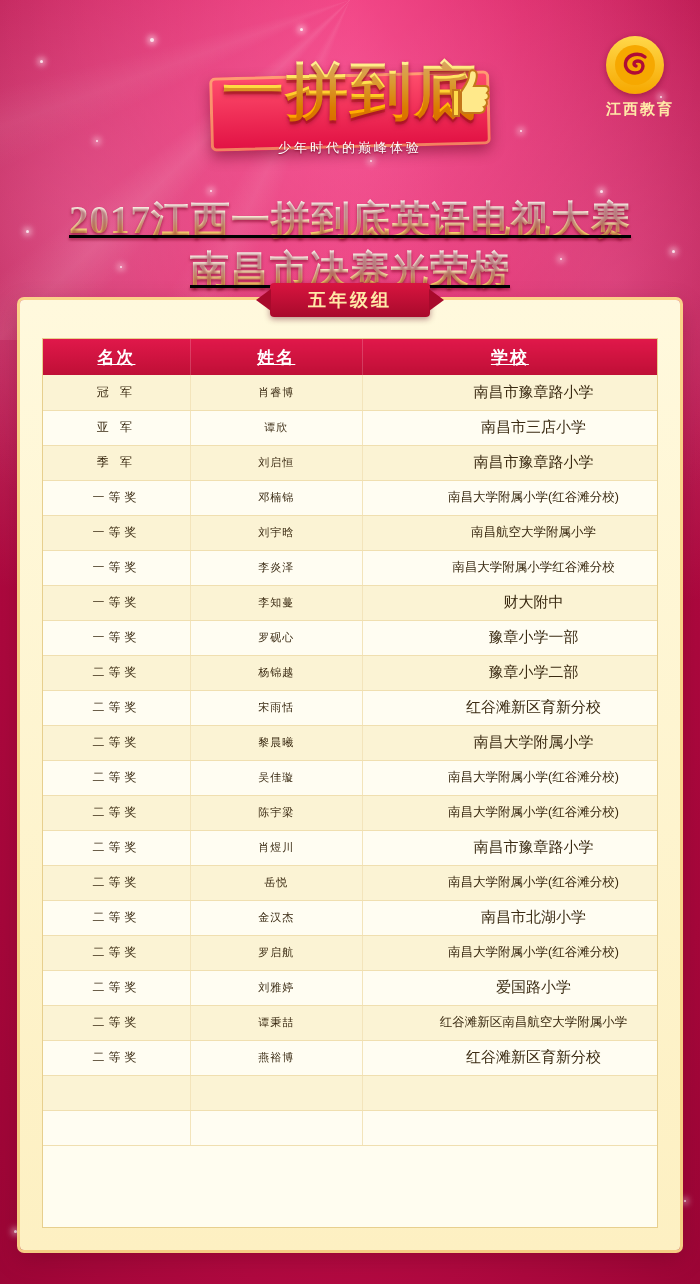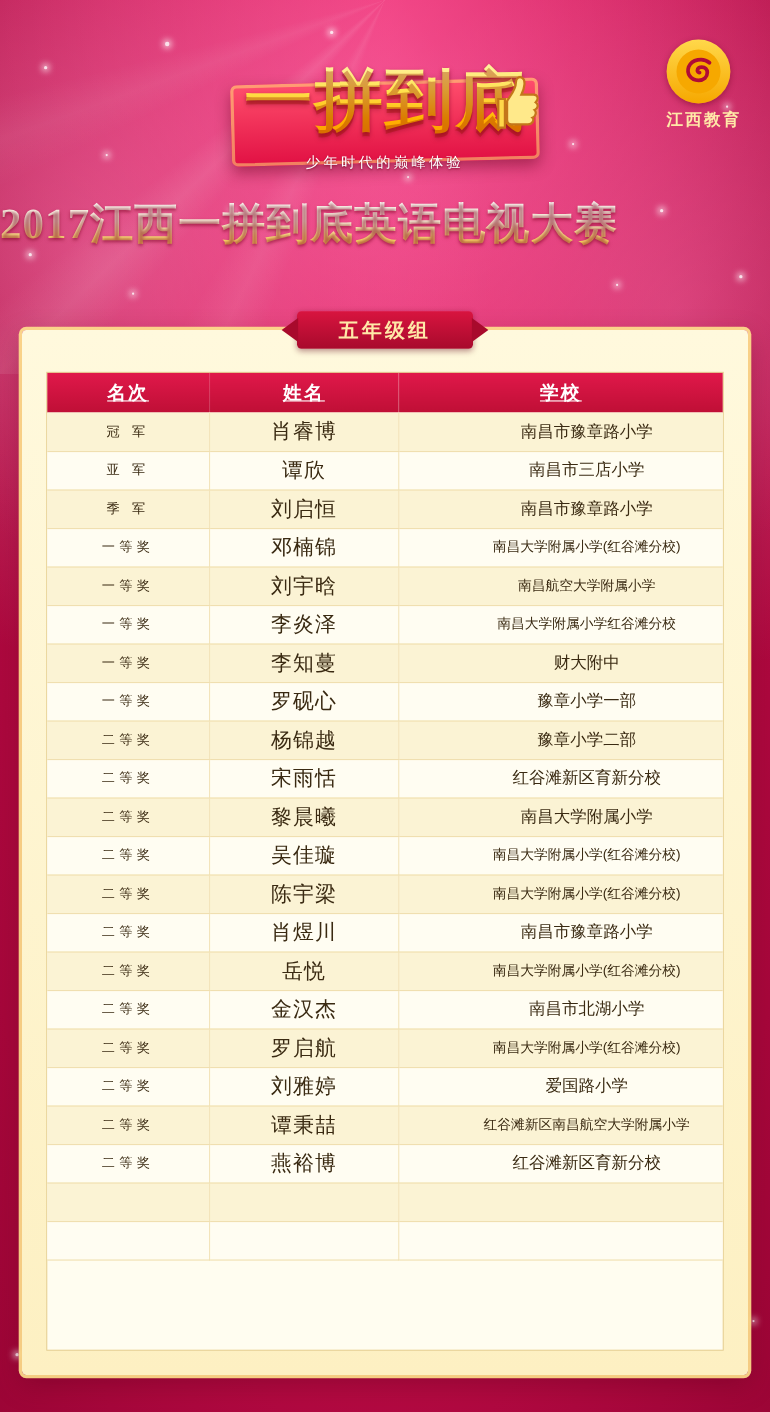--- a/index.html
+++ b/index.html
@@ -74,21 +74,21 @@
   }
   .brand-mark {
     width: 58px; height: 58px; border-radius: 50%;
     background: linear-gradient(#ffd84a, #f6a800);
     display: flex; align-items: center; justify-content: center;
     box-shadow: 0 2px 6px rgba(100,0,30,.45);
   }
   .brand-name { color: #ffe9a8; font-size: 15px; letter-spacing: 2px; font-weight: bold; }
 
   .title-block {
-    position: absolute; top: 179px; left: 0; right: 0; text-align: left;
+    position: absolute; top: 195px; left: 0; right: 0; text-align: center; text-decoration: underline;
   }
   .title-line {
     font-family: "Liberation Serif", serif;
     font-weight: bold;
     font-size: 39px;
     line-height: 1.28;
     letter-spacing: 1px;
     background: linear-gradient(#ffffff 0%, #fffbe0 45%, #ffe37a 72%, #ffcf3d 100%);
     -webkit-background-clip: text; background-clip: text; color: transparent;
     text-shadow: 0 2px 3px rgba(120,0,30,.55);
@@ -136,21 +136,21 @@
 
   tbody td {
     height: 35px; text-align: center; color: #3a2a12;
     border-bottom: 1px solid #f0dfb0;
     border-right: 1px solid #f3e4bb;
   }
   tbody td:last-child { border-right: none; padding-left: 47px; }
   tbody tr:nth-child(odd)  td { background: #fbf3d4; }
   tbody tr:nth-child(even) td { background: #fffdf2; }
   .rank { font-size: 12px; letter-spacing: 4px; }
-  .name { font-size: 19px; letter-spacing: 1px; }
+  .name { font-size: 11px; letter-spacing: 1px; }
   .school { font-size: 15px; letter-spacing: 0; }
   .school.small { font-size: 12.5px; }
   tbody tr.empty td { height: 35px; }
 </style>
 </head>
 <body>
 
 <div class="rays"></div>
 <div class="sparkles">
   <div class="sp" style="left:40px;top:60px;width:3px;height:3px"></div>
@@ -190,20 +190,21 @@
     <svg class="thumb" viewBox="0 0 46 56" aria-hidden="true">
       <path d="M14 24 L14 50 L8 50 L8 24 Z" fill="#ffd84a" stroke="#c4761a" stroke-width="2"></path>
       <path d="M16 26 C18 22 24 16 24 9 C24 5 27 3 30 5 C33 7 32 14 29 20 L40 20
                C44 20 45 24 42 27 C45 29 44 33 41 34 C43 36 42 40 39 41 C41 43 39 47 35 47 L20 47
                C17 47 16 45 16 43 Z" fill="#ffe98a" stroke="#c4761a" stroke-width="2"></path>
     </svg>
   </div>
 
   <div class="title-block">
     <div class="title-line">2017江西一拼到底英语电视大赛</div>
+    <div class="title-line">南昌市决赛光荣榜</div>
   </div>
 </div>
 
 <div class="panel">
   <div class="group-tag">五年级组</div>
 
   <div class="table-wrap">
     <table>
       <colgroup>
         <col class="c-rank">

